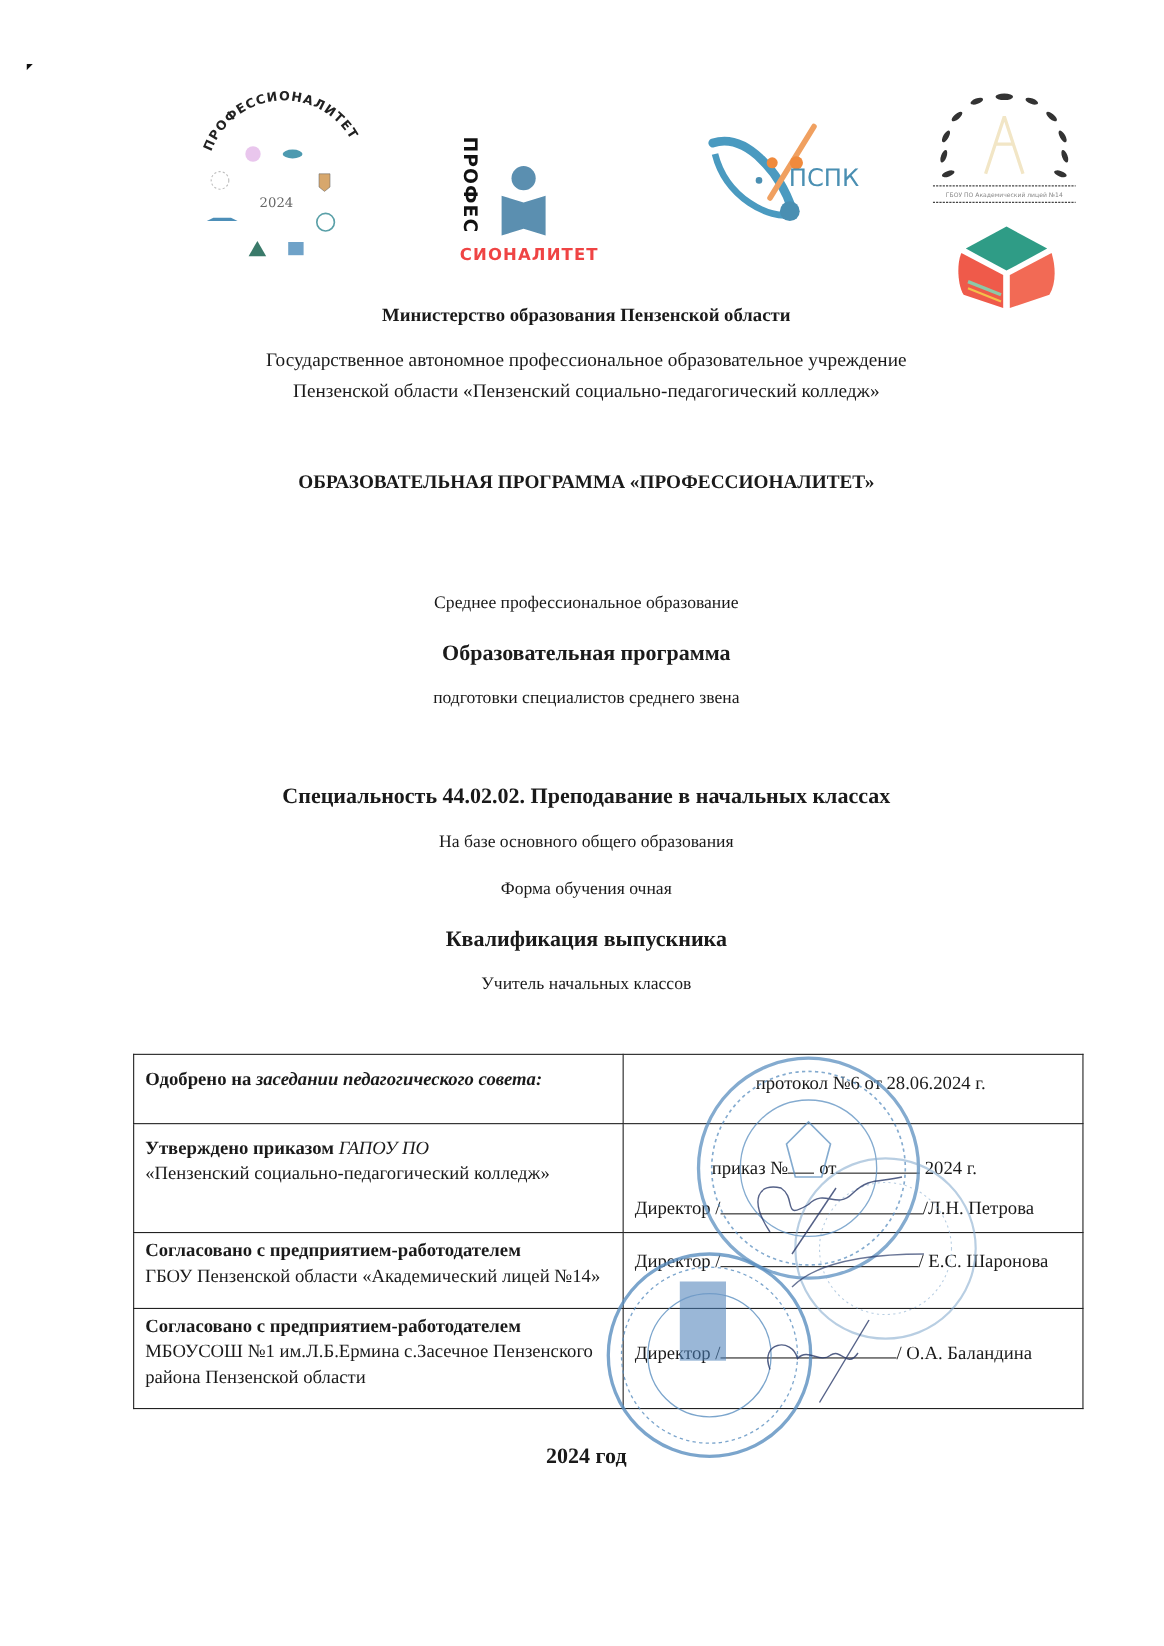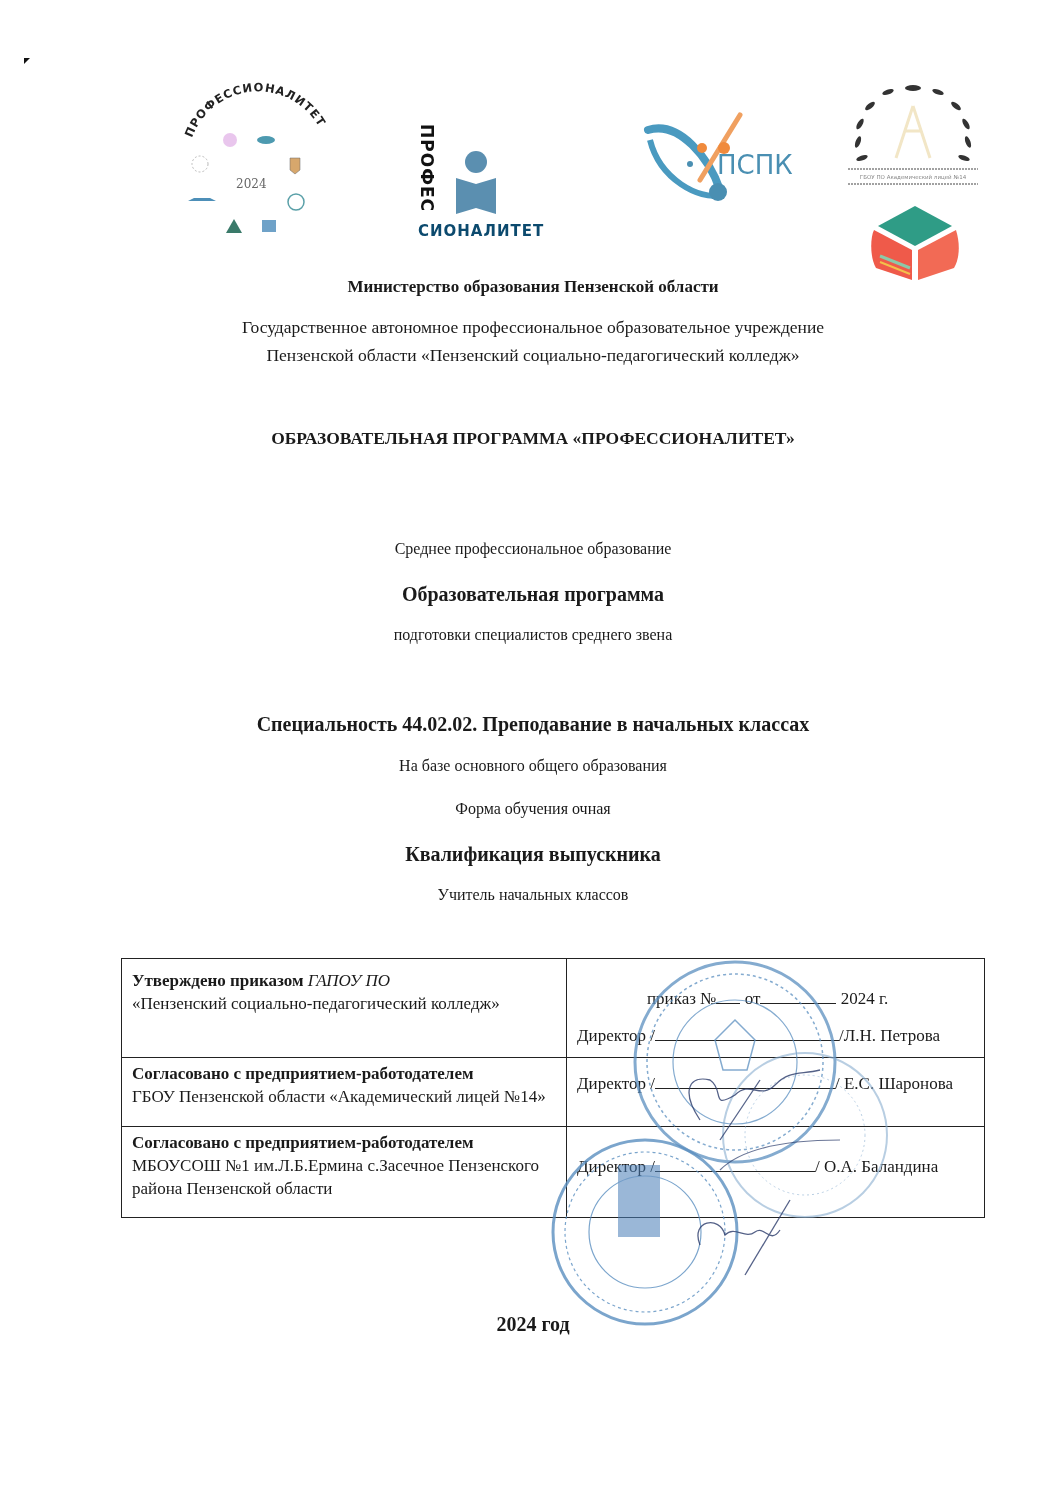--- a/index.html
+++ b/index.html
@@ -10,24 +10,24 @@
   .scan-mark { left: 24px; top: 58px; width: 6px; height: 6px; background: #111;
                clip-path: polygon(0 0, 100% 0, 0 100%); }
 
   
   .logo1 { left: 178px; top: 76px; width: 160px; height: 160px; }
   .logo2 { left: 418px; top: 124px; width: 160px; height: 120px; }
   .logo2 .vert { position: absolute; left: 0; top: 0; font-family: "DejaVu Sans", sans-serif;
                  font-weight: bold; font-size: 17px; color: #111; writing-mode: vertical-rl;
                  letter-spacing: 1px; line-height: 17px; }
   .logo2 .horiz { position: absolute; left: 0; top: 98px; font-family: "DejaVu Sans", sans-serif;
-                  font-weight: bold; font-size: 15px; color: #0c4a6e; letter-spacing: 1px; }
+                  font-weight: bold; font-size: 15px; color: #ef4444; letter-spacing: 1px; }
   .logo3 { left: 640px; top: 100px; width: 150px; height: 110px; }
   .logo3 .txt { position: absolute; left: 77px; top: 50px; font-family: "DejaVu Sans", sans-serif;
-                font-size: 26px; color: #4a8fb2; }
+                font-size: 22px; color: #4a8fb2; }
   .logo4 { left: 848px; top: 76px; width: 130px; height: 115px; }
   .logo5 { left: 868px; top: 198px; width: 95px; height: 85px; }
 
   .h-ministry { top: 277px; font-size: 17px; font-weight: bold; }
   .h-inst { top: 313px; font-size: 17.5px; line-height: 28px; }
   .h-program { top: 425px; font-size: 17.5px; font-weight: bold; line-height: 27px; }
   .line { font-size: 16px; }
   .line-b { font-size: 20px; font-weight: bold; }
 
   
@@ -141,20 +141,28 @@
 <div class="center line" style="top:626px">подготовки специалистов среднего звена</div>
 
 <div class="center line-b" style="top:713px">Специальность  44.02.02. Преподавание в начальных классах</div>
 <div class="center line" style="top:757px">На базе основного общего образования</div>
 <div class="center line" style="top:800px">Форма обучения очная</div>
 <div class="center line-b" style="top:843px">Квалификация выпускника</div>
 <div class="center line" style="top:886px">Учитель начальных классов</div>
 
 <table class="approval">
   <tbody>
+      <tr class="r1">
+    <td class="left">
+      <span class="b">Одобрено на </span><span class="bi">заседании педагогического совета:</span>
+    </td>
+    <td class="right">
+      <div style="padding:14px 0 0 112px">протокол №6 от 28.06.2024 г.</div>
+    </td>
+  </tr>
   <tr class="r2">
     <td class="left">
       <span class="b">Утверждено приказом </span><span class="i">ГАПОУ ПО</span><br>
       <span>«Пензенский социально-педагогический колледж»</span>
     </td>
     <td class="right">
       <div style="padding:26px 0 0 72px; white-space:nowrap">
         <span>приказ №</span><span class="underline-slot" style="width:24px"></span>
         <span>от</span><span class="underline-slot" style="width:76px"></span>
         <span>2024 г.</span>

